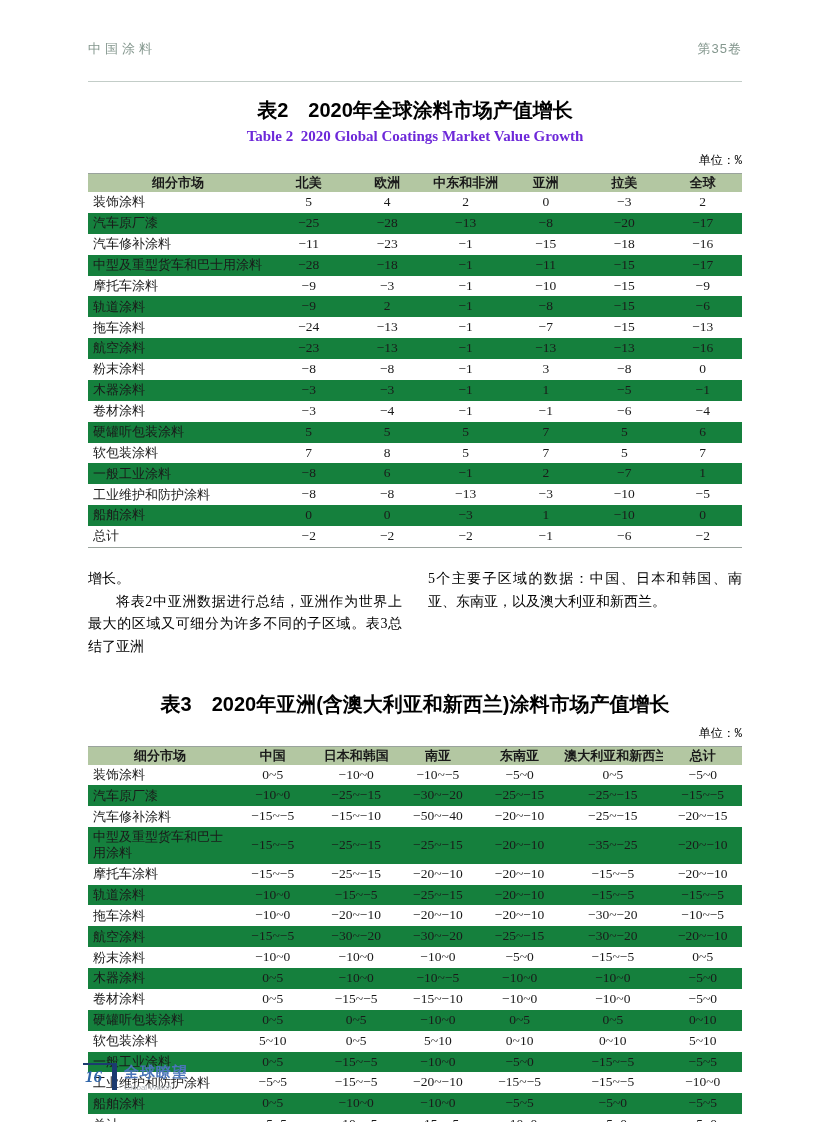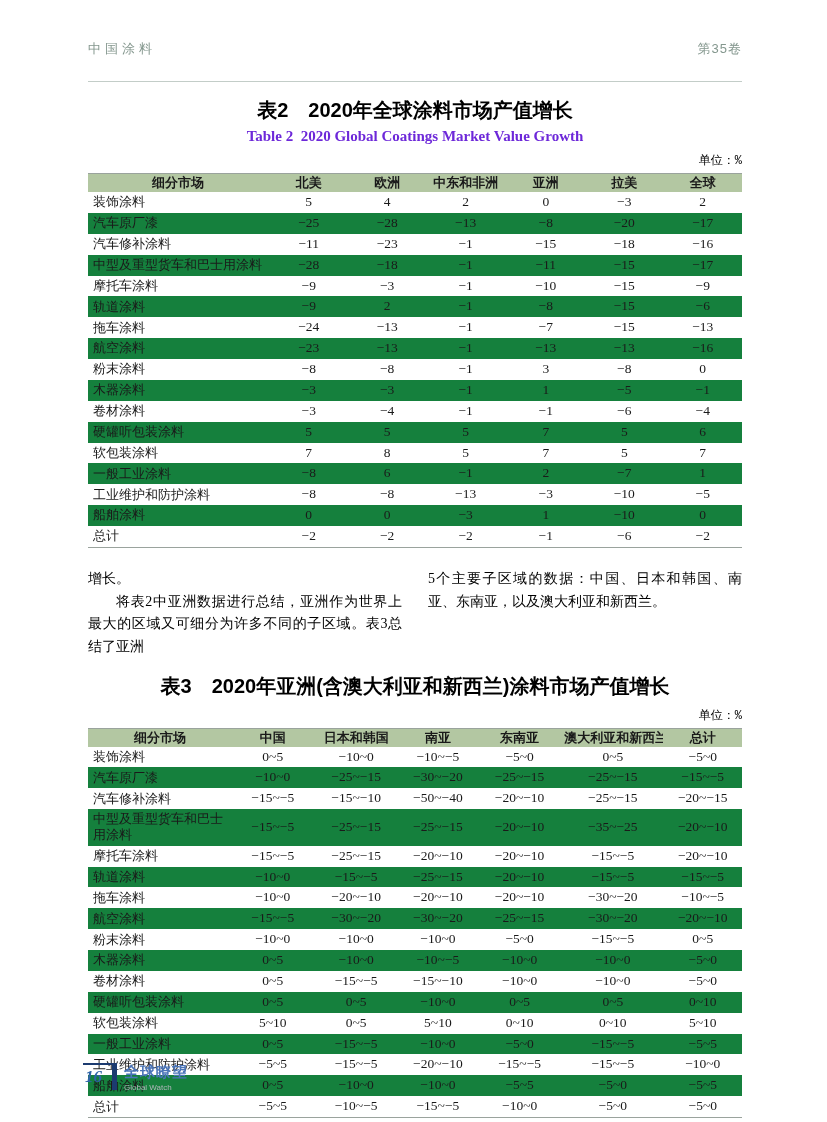--- a/index.html
+++ b/index.html
@@ -266,21 +266,21 @@
     <div class="col">
       <p>增长。</p>
       <p class="indent">将表2中亚洲数据进行总结，亚洲作为世界上最大的区域又可细分为许多不同的子区域。表3总结了亚洲</p>
     </div>
     <div class="col">
       <p>5个主要子区域的数据：中国、日本和韩国、南亚、东南亚，以及澳大利亚和新西兰。</p>
     </div>
   </div>
 
   <div class="tblblock">
-    <div class="tbl-title" style="margin-top:14px">表3　2020年亚洲(含澳大利亚和新西兰)涂料市场产值增长</div>
+    <div class="tbl-title" style="margin-top:32px">表3　2020年亚洲(含澳大利亚和新西兰)涂料市场产值增长</div>
     <div class="unit">单位：%</div>
     <table class="growth" id="table3">
       <colgroup>
         <col style="width:22%">
           <col style="width:12.5%">
           <col style="width:13%">
         <col style="width:12%">
           <col style="width:13%">
           <col style="width:15.5%">
           <col style="width:12%">

